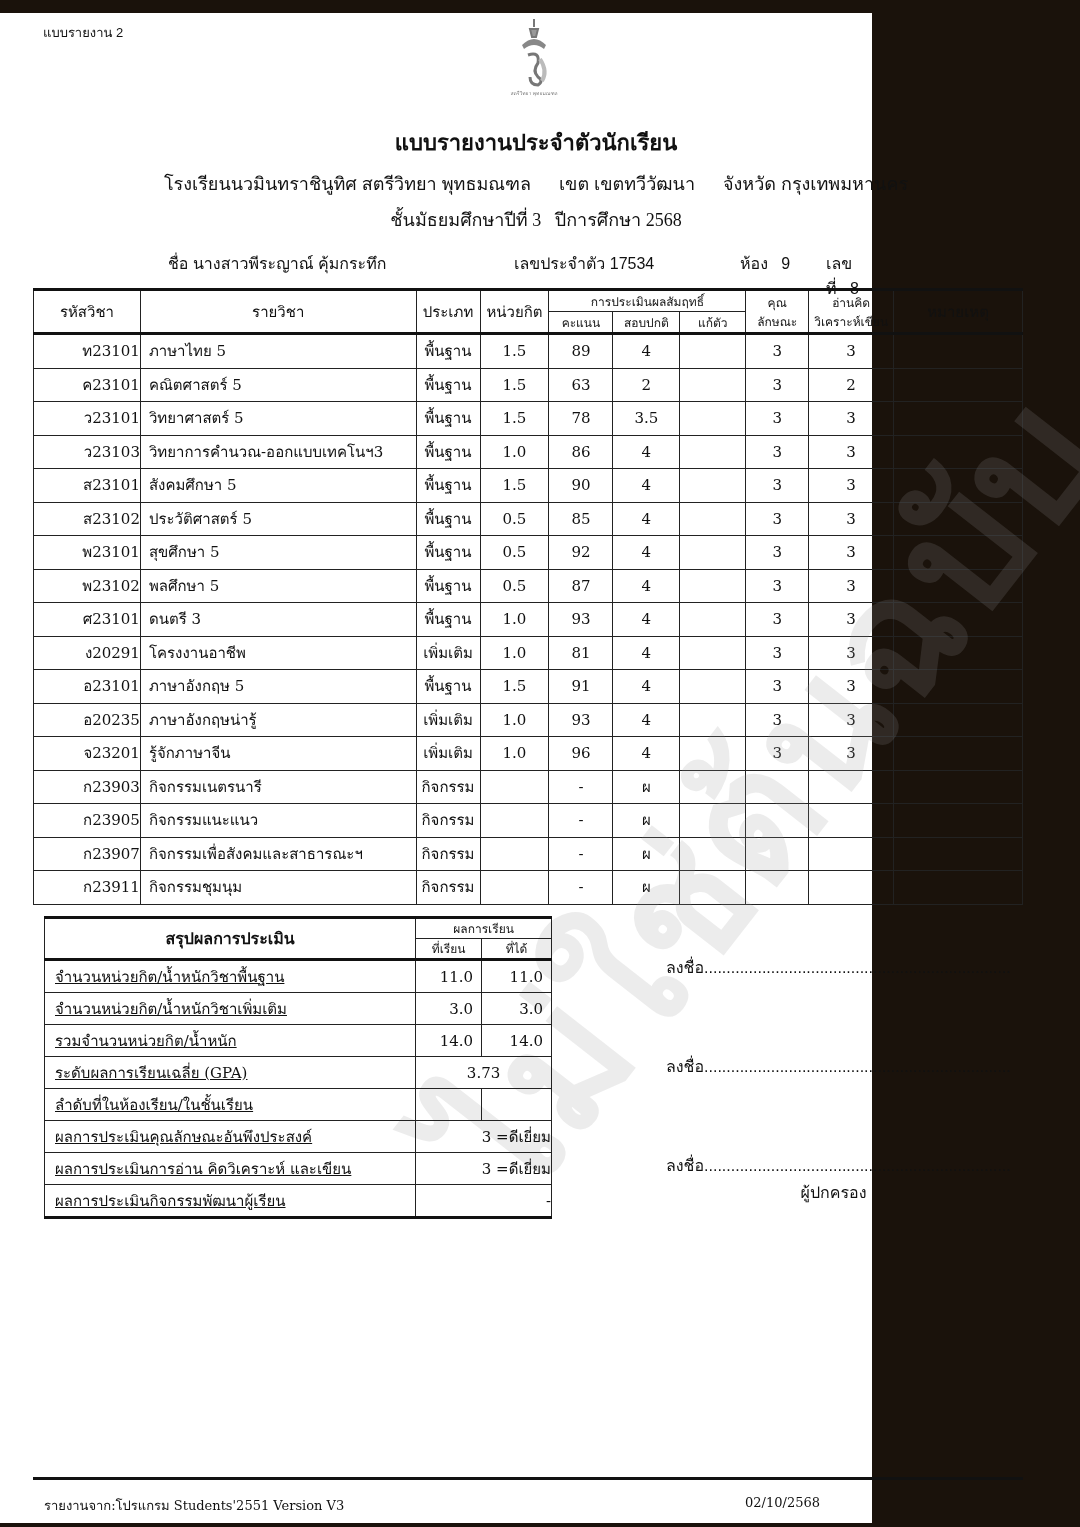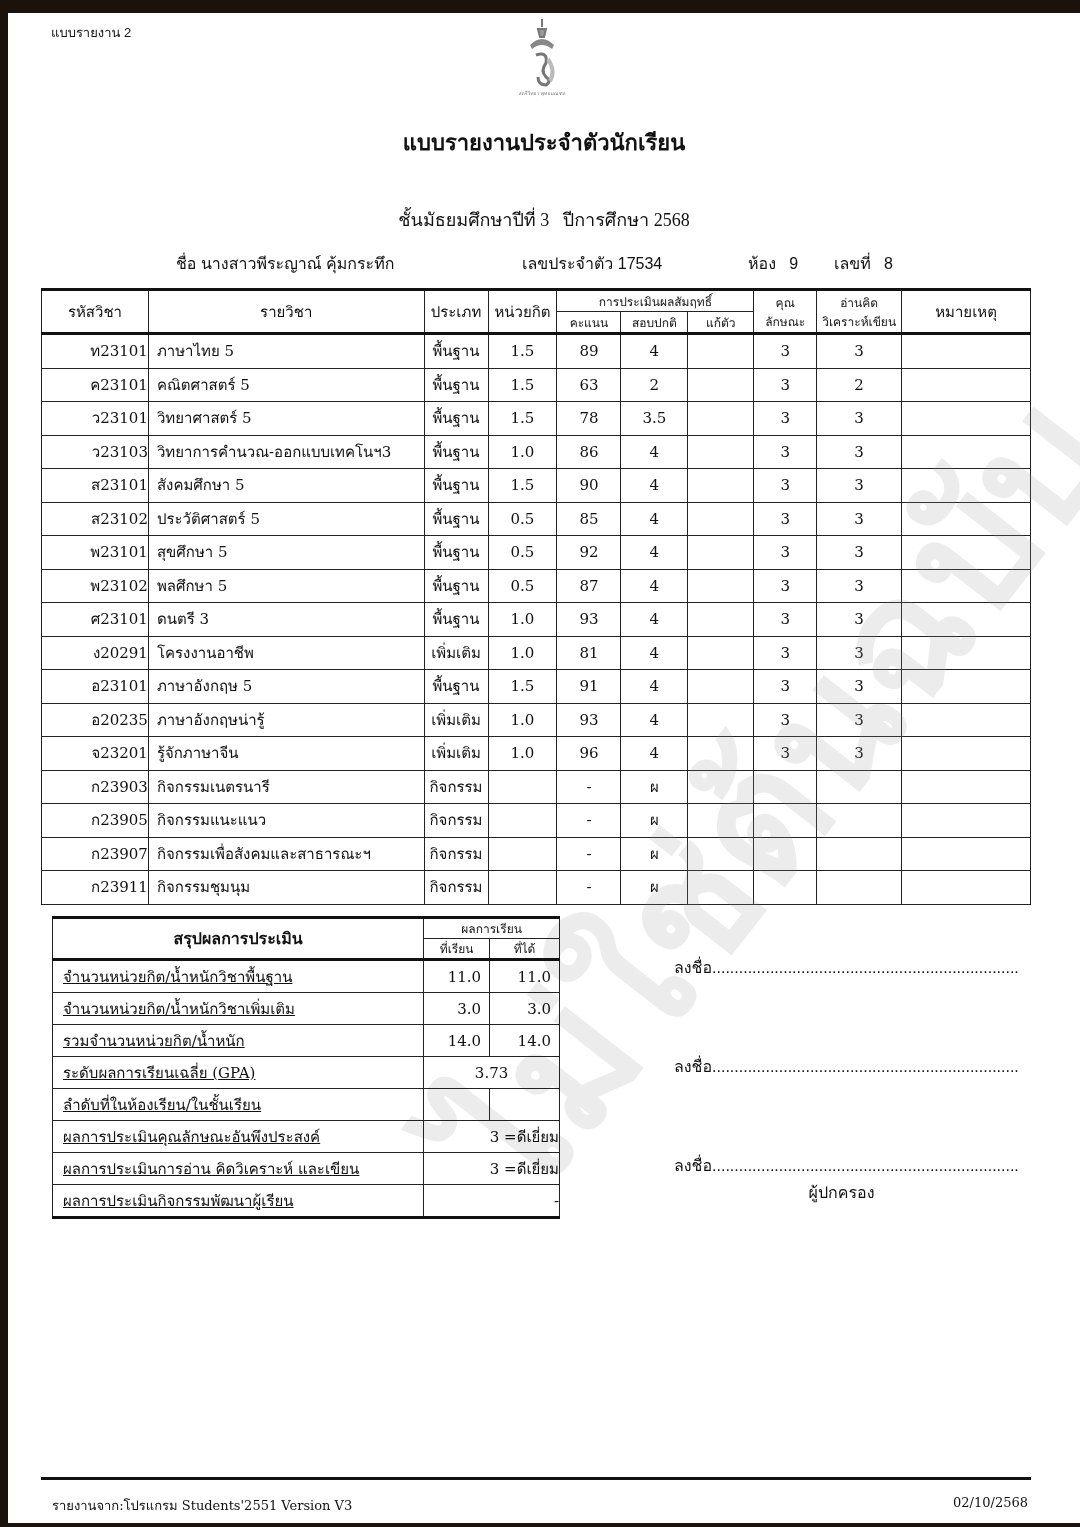--- a/index.html
+++ b/index.html
@@ -1,18 +1,18 @@
 <!DOCTYPE html>
 <html><head>
 <meta charset="utf-8">
 <style>
   html, body { margin:0; padding:0; }
   body { width:1080px; height:1527px; background:#1a120b; position:relative; overflow:hidden;
          font-family:"DejaVu Serif","Liberation Serif",serif; color:#111; }
-  .page { position:absolute; left:8px; top:13px; width:1072px; height:1510px; background:#fff; }
+  .page { position:absolute; left:0; top:13px; width:872px; height:1510px; background:#fff; }
   .form-no { position:absolute; left:43px; top:9px; font-size:13px; font-family:"Liberation Sans",sans-serif; }
   .logo { position:absolute; left:508px; top:2px; width:52px; height:88px; }
   .title { position:absolute; left:0; width:1072px; text-align:center; }
   .t1 { top:112px; font-size:22px; font-weight:bold; font-family:"Liberation Sans",sans-serif; }
   .t2 { top:156px; font-size:18px; font-family:"Liberation Sans",sans-serif; }
   .t3 { top:192px; font-size:18px; font-family:Liberation Serif, serif; }
   .t2 span { margin:0 14px; }
   .info { position:absolute; top:238px; font-size:16px; font-family:"Liberation Sans",sans-serif; }
   table { border-collapse:collapse; }
   .grades { position:absolute; left:33px; top:275px; width:990px; font-size:15px; }
@@ -53,20 +53,23 @@
 
   <svg class="logo" viewBox="0 0 52 88">
     <path d="M26 4 L26 12 M22 14 L30 14 L28 22 L24 22 Z" stroke="#777" stroke-width="2" fill="#999"></path>
     <path d="M14 30 Q26 18 38 30 L36 34 Q26 26 16 34 Z" fill="#888"></path>
     <path d="M20 40 Q32 36 30 48 Q24 56 30 62 Q36 66 30 70 Q22 70 22 62" stroke="#777" stroke-width="3" fill="none"></path>
     <path d="M32 44 Q40 56 34 66" stroke="#bbb" stroke-width="4" fill="none"></path>
     <text x="26" y="80" font-size="5" text-anchor="middle" fill="#777">สตรีวิทยา พุทธมณฑล</text>
   </svg>
 
   <div class="title t1">แบบรายงานประจำตัวนักเรียน</div>
+  <div class="title t2">
+    <span>โรงเรียนนวมินทราชินูทิศ สตรีวิทยา พุทธมณฑล</span><span>เขต เขตทวีวัฒนา</span><span>จังหวัด กรุงเทพมหานคร</span>
+  </div>
   <div class="title t3">
     <span>ชั้นมัธยมศึกษาปีที่ 3</span>&nbsp;&nbsp;&nbsp;<span>ปีการศึกษา 2568</span>
   </div>
 
   <div class="info" style="left:168px;">
     <span>ชื่อ</span> <span>นางสาวพีระญาณ์  คุ้มกระทึก</span>
   </div>
   <div class="info" style="left:514px;">
     <span>เลขประจำตัว</span> <span>17534</span>
   </div>

